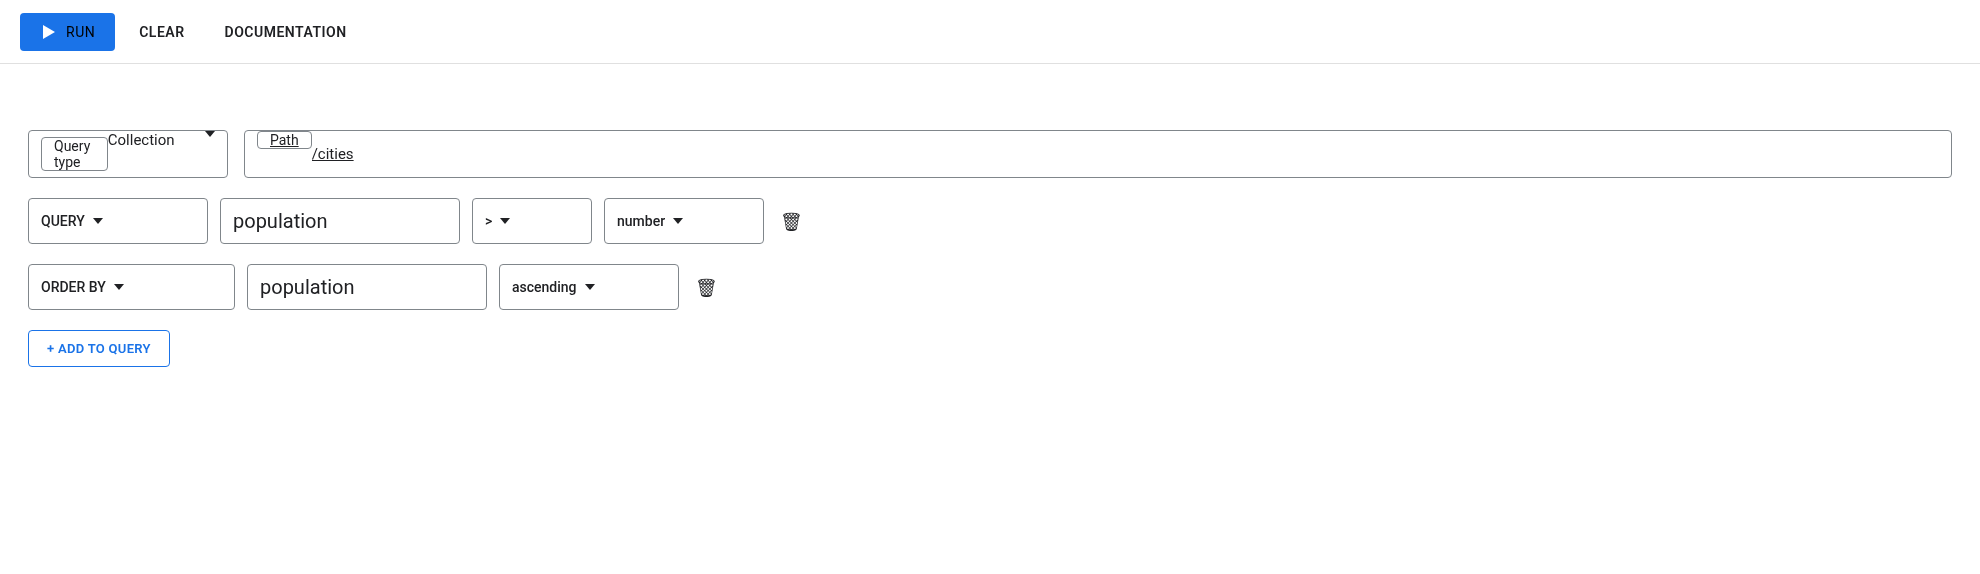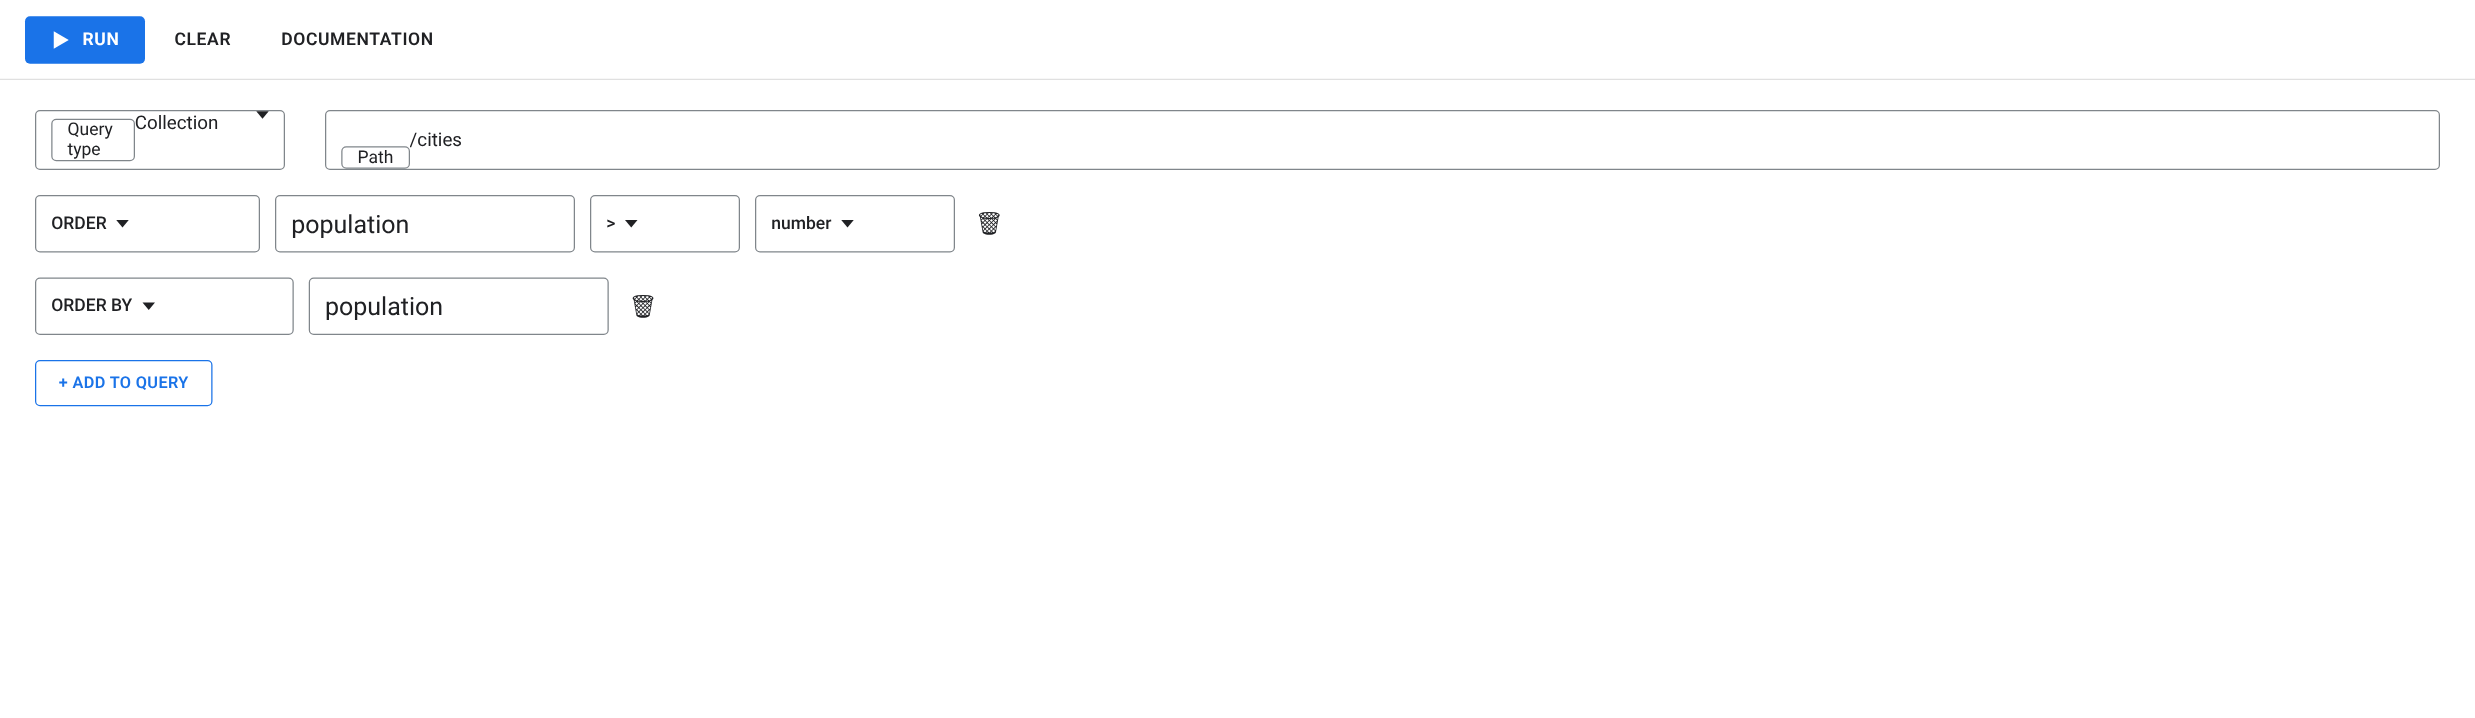--- a/index.html
+++ b/index.html
@@ -24,26 +24,26 @@
       border-bottom: 1px solid #e0e0e0;
       gap: 8px;
       height: 64px;
     }
 
     .run-button {
       display: flex;
       align-items: center;
       gap: 8px;
       background: #1a73e8;
-      color: #ffffff;
+      color: #000000;
       border: none;
       border-radius: 4px;
       padding: 10px 20px;
       font-size: 14px;
-      font-weight: 700;
+      font-weight: 400;
       cursor: pointer;
       letter-spacing: 0.5px;
     }
 
     .run-button .play-icon {
       width: 18px;
       height: 18px;
       display: flex;
       align-items: center;
       justify-content: center;
@@ -71,21 +71,22 @@
     .main-content {
       padding: 24px 28px;
       display: flex;
       flex-direction: column;
       gap: 20px;
     }
 
     .query-type-path-row {
       display: flex;
       align-items: stretch;
-      gap: 32px;
+      gap: 16px;
+      margin-top: 42px;
     }
 
     .fieldset-box {
       border: 1.5px solid #80868b;
       border-radius: 4px;
       position: relative;
       padding: 0 12px 0 12px;
     }
 
     .query-type-box {
@@ -101,21 +102,22 @@
       width: 100%;
       height: 46px;
       cursor: pointer;
       font-size: 15px;
       font-weight: 400;
     }
 
     .path-box {
       flex: 1;
       display: flex;
-      align-items: flex-end;
+      align-items: flex-start;
+      text-decoration: underline;
     }
 
     .path-input {
       width: 100%;
       height: 46px;
       border: none;
       outline: none;
       font-size: 15px;
       background: transparent;
       color: #202124;
@@ -269,21 +271,21 @@
     </div>
 
     <div class="fieldset-box path-box">
       <span class="fieldset-box legend">Path</span>
       <input class="path-input" type="text" value="/cities" style="">
     </div>
   </div>
 
   <div class="filter-row">
     <div class="select-box where-box">
-      <span class="select-box-label">ORDER</span>
+      <span class="select-box-label">QUERY</span>
       <div class="chevron-down"></div>
     </div>
 
     <div class="field-input-box">
       <input class="field-input" type="text" value="population" style="">
     </div>
 
     <div class="select-box operator-box">
       <span class="select-box-label">&gt;</span>
       <div class="chevron-down"></div>
@@ -303,20 +305,24 @@
   <div class="filter-row">
     <div class="select-box order-by-box">
       <span class="select-box-label">ORDER BY</span>
       <div class="chevron-down"></div>
     </div>
 
     <div class="field-input-box">
       <input class="field-input" type="text" value="population" style="">
     </div>
 
+    <div class="select-box ascending-box">
+      <span class="select-box-label">ascending</span>
+      <div class="chevron-down"></div>
+    </div>
 
     <button class="delete-btn">
       <span class="trash-icon">🗑</span>
     </button>
   </div>
 
   <div>
     <button class="add-to-query-btn">+ ADD TO QUERY</button>
   </div>
 

